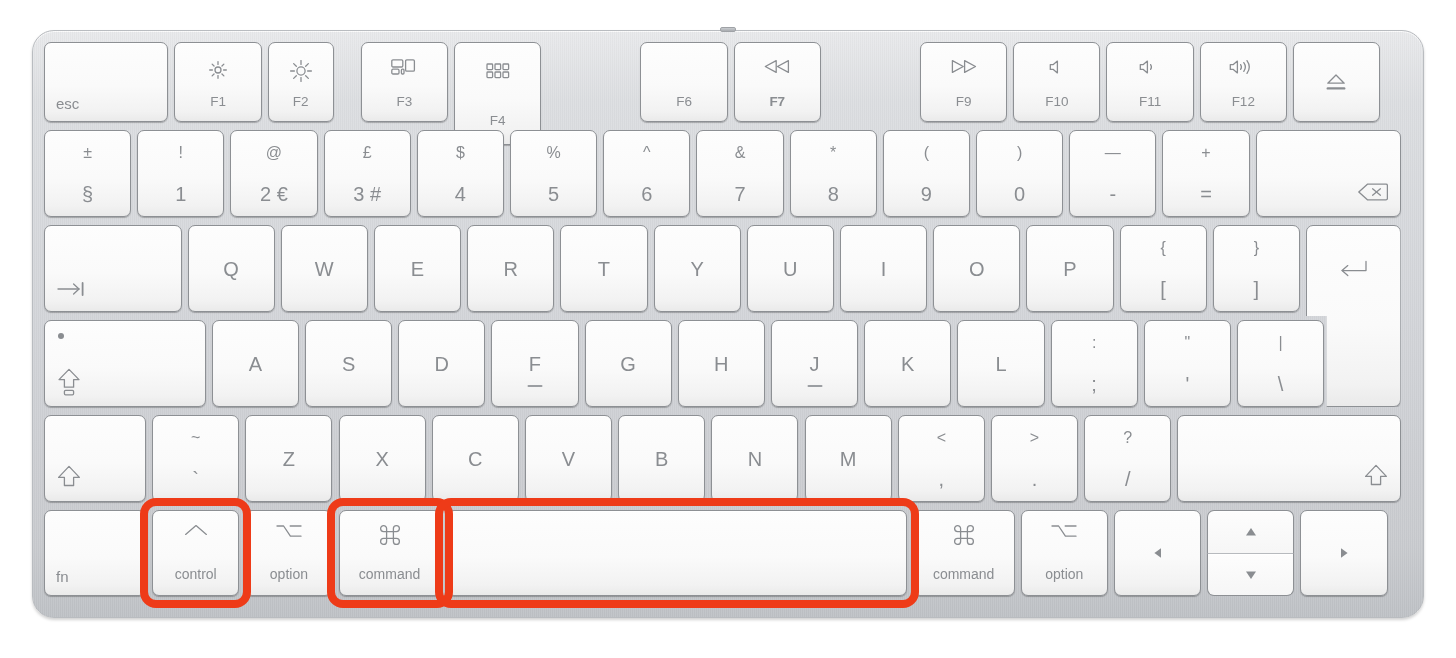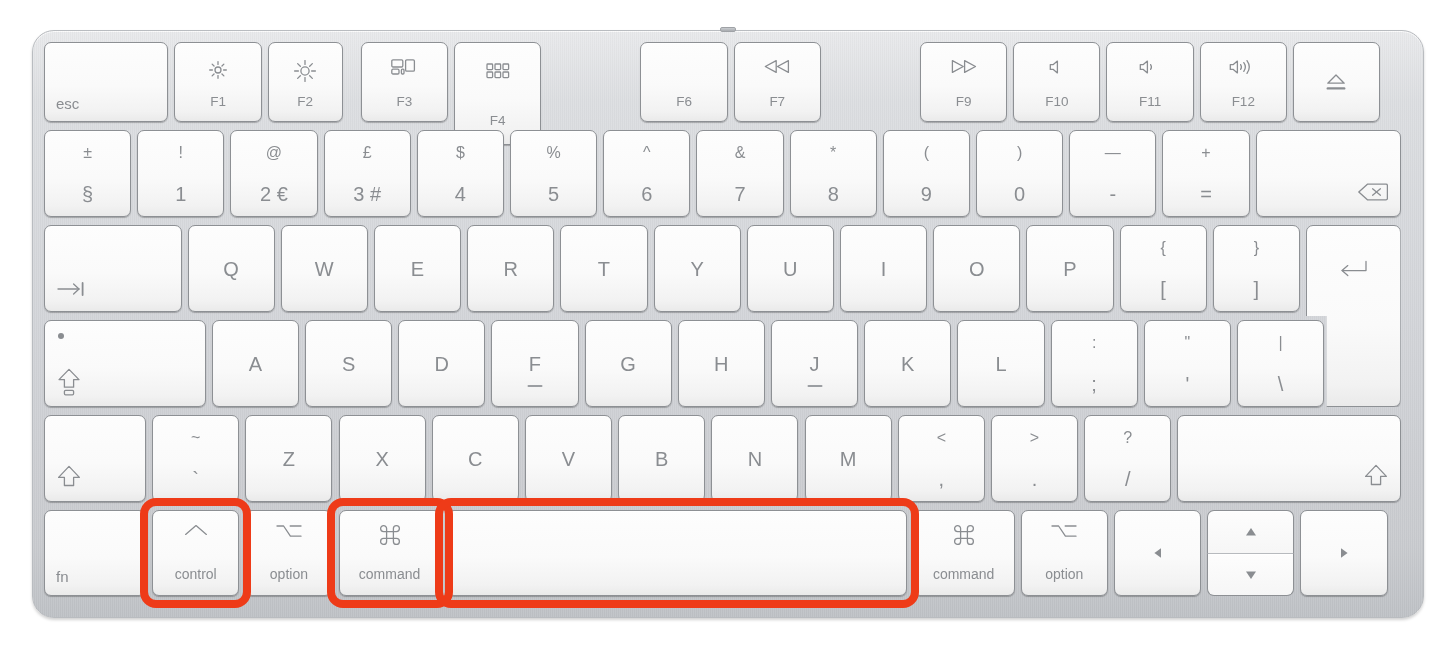--- a/index.html
+++ b/index.html
@@ -116,21 +116,21 @@
                 <line x1="14.96" y1="7.04" x2="16.87" y2="5.13"></line>
                 <line x1="16.60" y1="11.00" x2="19.30" y2="11.00"></line>
                 <line x1="14.96" y1="14.96" x2="16.87" y2="16.87"></line>
                 <line x1="11.00" y1="16.60" x2="11.00" y2="19.30"></line>
                 <line x1="7.04" y1="14.96" x2="5.13" y2="16.87"></line>
                 <line x1="5.40" y1="11.00" x2="2.70" y2="11.00"></line>
                 <line x1="7.04" y1="7.04" x2="5.13" y2="5.13"></line>
               </svg></span>
             <span class="lbl fn-text">F1</span>
           </div>
-          <div class="key" style="left: 223.68px; width: 75px; height: 80px;">
+          <div class="key" style="left: 223.68px; width: 66px; height: 80px;">
             <span class="lbl fn-glyph" style="display:flex;justify-content:center;"><svg width="24" height="24" viewBox="0 0 24 24" fill="none" stroke="#8a8d91" stroke-width="1.3" stroke-linecap="round" stroke-linejoin="round">
                 <circle cx="12" cy="12" r="4.1"></circle>
                 <line x1="12.00" y1="5.40" x2="12.00" y2="1.60"></line>
                 <line x1="16.67" y1="7.33" x2="19.35" y2="4.65"></line>
                 <line x1="18.60" y1="12.00" x2="22.40" y2="12.00"></line>
                 <line x1="16.67" y1="16.67" x2="19.35" y2="19.35"></line>
                 <line x1="12.00" y1="18.60" x2="12.00" y2="22.40"></line>
                 <line x1="7.33" y1="16.67" x2="4.65" y2="19.35"></line>
                 <line x1="5.40" y1="12.00" x2="1.60" y2="12.00"></line>
                 <line x1="7.33" y1="7.33" x2="4.65" y2="4.65"></line>
@@ -153,21 +153,21 @@
                 <rect x="17" y="1" width="5.6" height="5.6" rx="0.8"></rect>
                 <rect x="1" y="9" width="5.6" height="5.6" rx="0.8"></rect>
                 <rect x="9" y="9" width="5.6" height="5.6" rx="0.8"></rect>
                 <rect x="17" y="9" width="5.6" height="5.6" rx="0.8"></rect>
               </svg></span>
             <span class="lbl fn-text">F4</span>
           </div>
           <div class="key" style="left: 596.48px; width: 87.2px; height: 80px;">
             <span class="lbl fn-text">F6</span>
           </div>
-          <div class="key" style="left: 689.68px; width: 87.2px; height: 80px;">
+          <div class="key" style="left: 689.68px; width: 87.2px; height: 80px; font-weight: bold;">
             <span class="lbl fn-glyph" style="display:flex;justify-content:center;"><svg width="26" height="15" viewBox="0 0 26 15" fill="none" stroke="#8a8d91" stroke-width="1.3" stroke-linecap="round" stroke-linejoin="round">
                 <path d="M12.2 1.6 L1.3 7.5 L12.2 13.4 Z"></path>
                 <path d="M24.4 1.6 L13.5 7.5 L24.4 13.4 Z"></path>
               </svg></span>
             <span class="lbl fn-text">F7</span>
           </div>
           <div class="key" style="left: 876.08px; width: 87.2px; height: 80px;">
             <span class="lbl fn-glyph" style="display:flex;justify-content:center;"><svg width="26" height="15" viewBox="0 0 26 15" fill="none" stroke="#8a8d91" stroke-width="1.3" stroke-linecap="round" stroke-linejoin="round">
                 <path d="M1.4 1.6 L12.3 7.5 L1.4 13.4 Z"></path>
                 <path d="M13.6 1.6 L24.5 7.5 L13.6 13.4 Z"></path>

